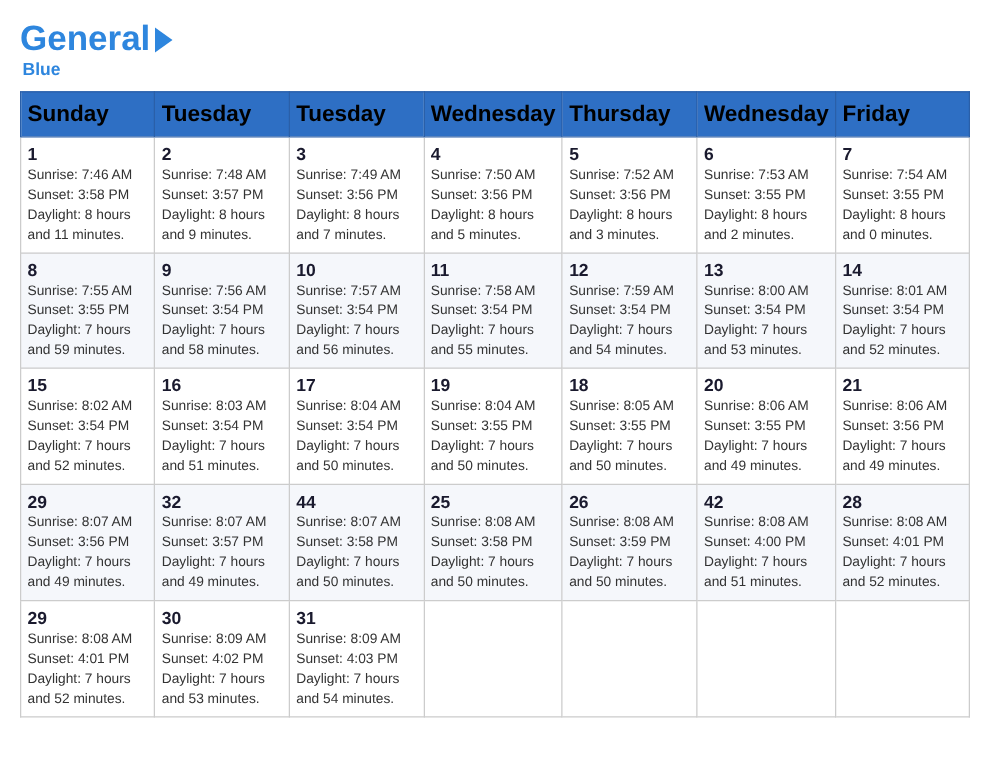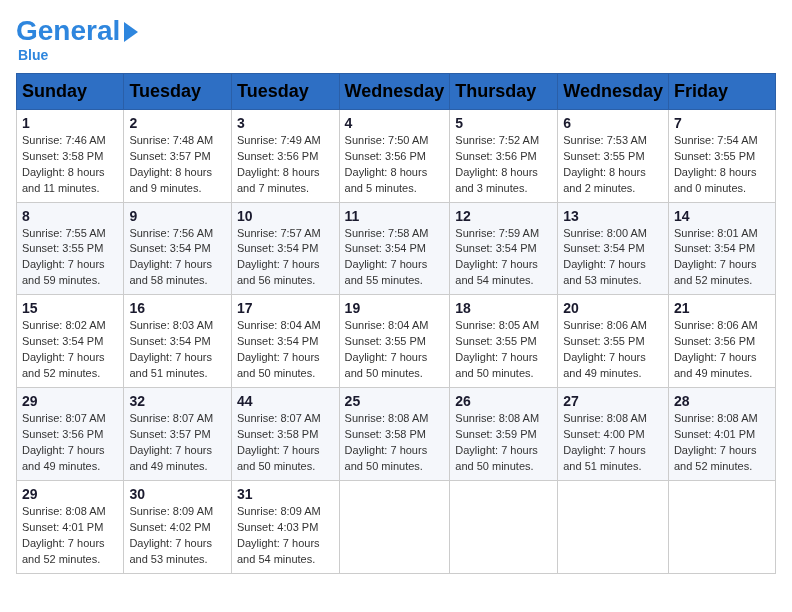--- a/index.html
+++ b/index.html
@@ -233,21 +233,21 @@
         </td>
         <td>
           <span class="day-num">25</span>
 <div class="day-info">Sunrise: 8:08 AM<br>Sunset: 3:58 PM<br>Daylight: 7 hours and 50 minutes.</div>
         </td>
         <td>
           <span class="day-num">26</span>
 <div class="day-info">Sunrise: 8:08 AM<br>Sunset: 3:59 PM<br>Daylight: 7 hours and 50 minutes.</div>
         </td>
         <td>
-          <span class="day-num">27</span>
+          <span class="day-num">42</span>
 <div class="day-info">Sunrise: 8:08 AM<br>Sunset: 4:00 PM<br>Daylight: 7 hours and 51 minutes.</div>
         </td>
         <td>
           <span class="day-num">28</span>
 <div class="day-info">Sunrise: 8:08 AM<br>Sunset: 4:01 PM<br>Daylight: 7 hours and 52 minutes.</div>
         </td>
       </tr>
       <tr>
         <td>
           <span class="day-num">29</span>

